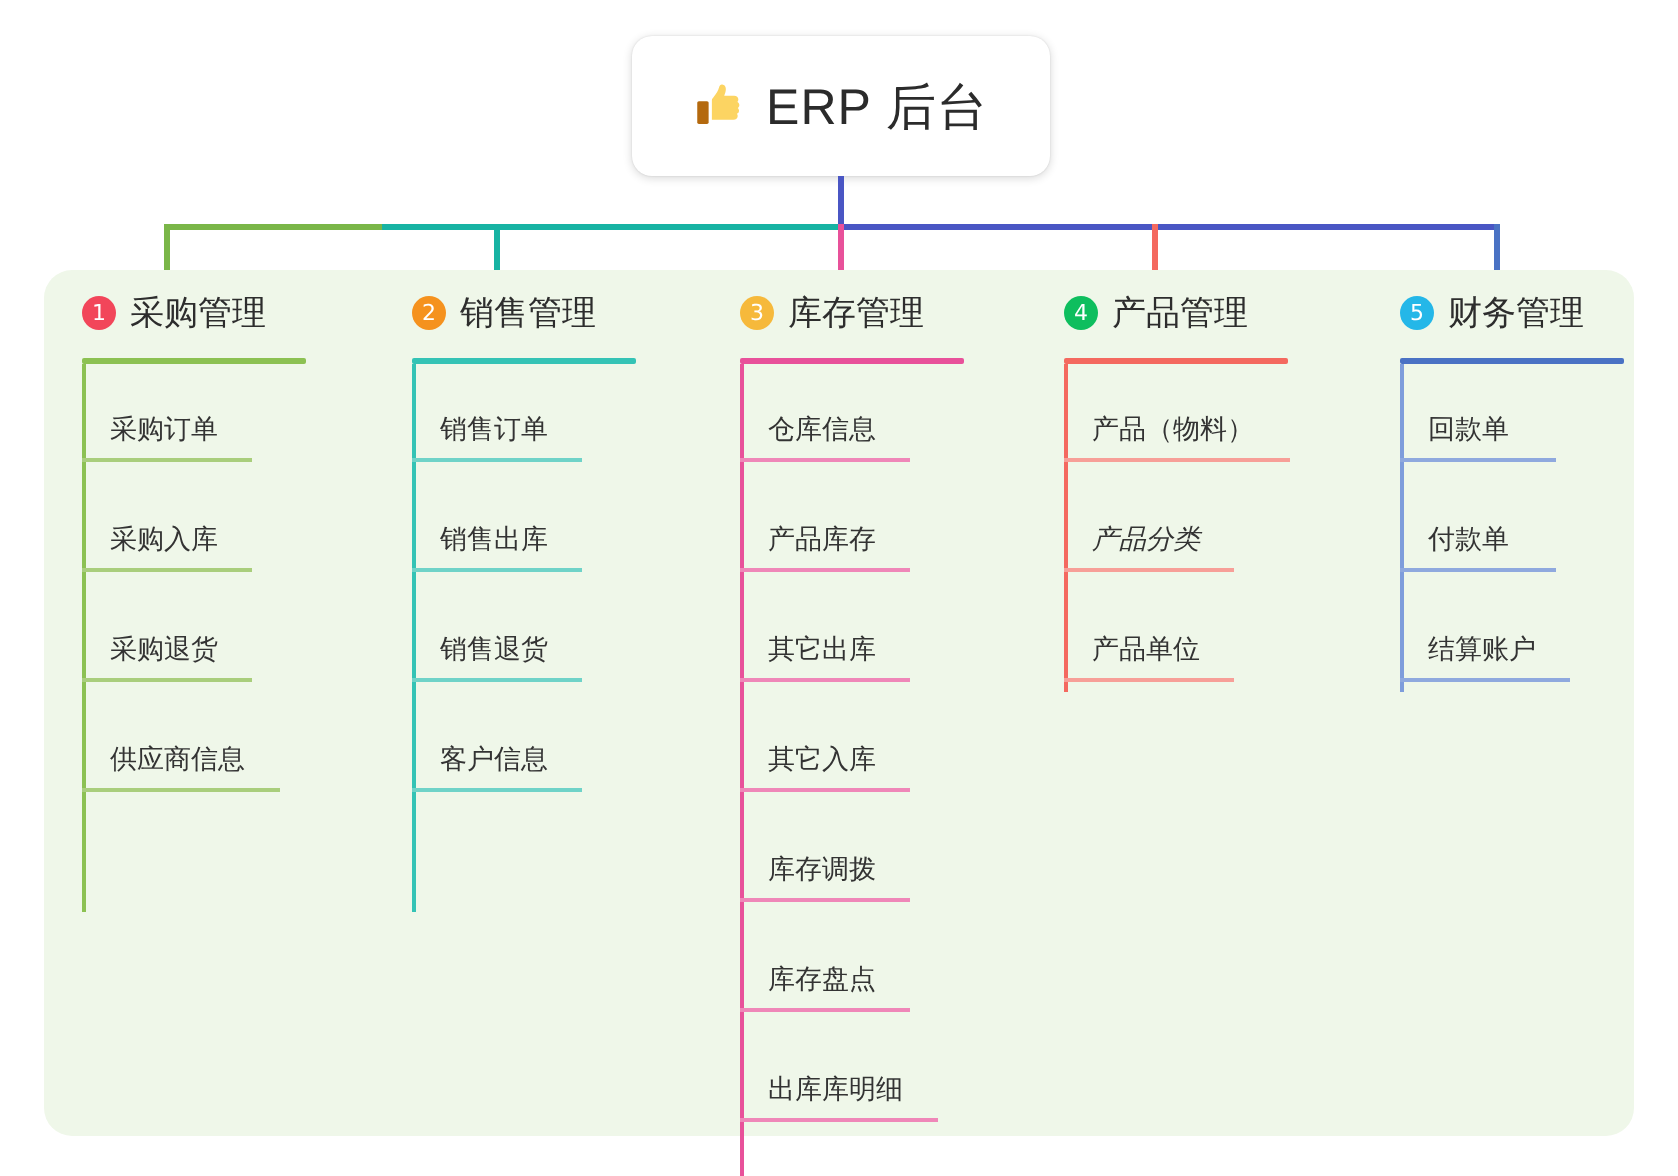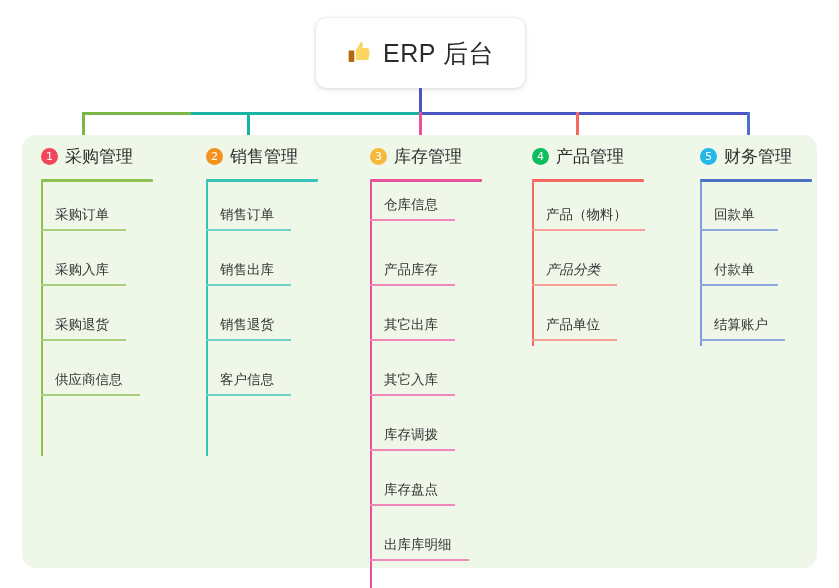--- a/index.html
+++ b/index.html
@@ -116,21 +116,21 @@
   </div>
 
   <div class="col" style="left:348px;">
     <div class="col-head">
       <span class="badge" style="background:#f6b93b;">3</span>
       <span class="col-title">库存管理</span>
     </div>
     <div class="head-rule" style="left:0;top:44px;width:112px;background:#e8519a;"></div>
     <div class="spine" style="left:0;top:47px;height:439px;background:#e8519a;"></div>
 
-    <div class="leaf" style="left:0;top:37px;width:120px;height:49px;padding-left:37px;">
+    <div class="leaf" style="left:0;top:47px;width:120px;height:49px;padding-left:37px;">
       <span class="leaf-label">仓库信息</span>
       <span class="leaf-rule" style="width:85px;background:#ef87b8;"></span>
     </div>
     <div class="leaf" style="left:0;top:96px;width:120px;height:55px;">
       <span class="leaf-label">产品库存</span>
       <span class="leaf-rule" style="width:85px;background:#ef87b8;"></span>
     </div>
     <div class="leaf" style="left:0;top:151px;width:120px;height:55px;">
       <span class="leaf-label">其它出库</span>
       <span class="leaf-rule" style="width:85px;background:#ef87b8;"></span>

